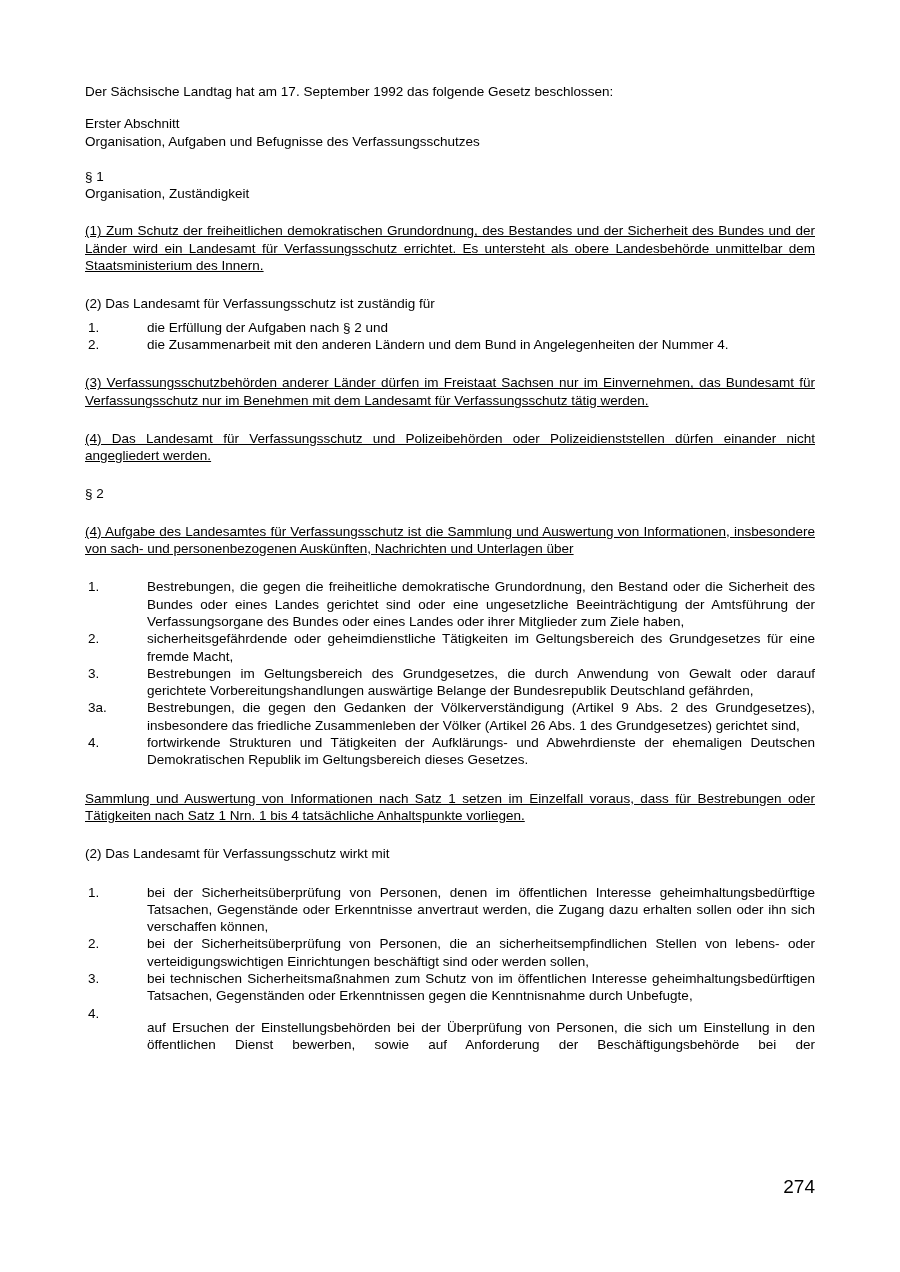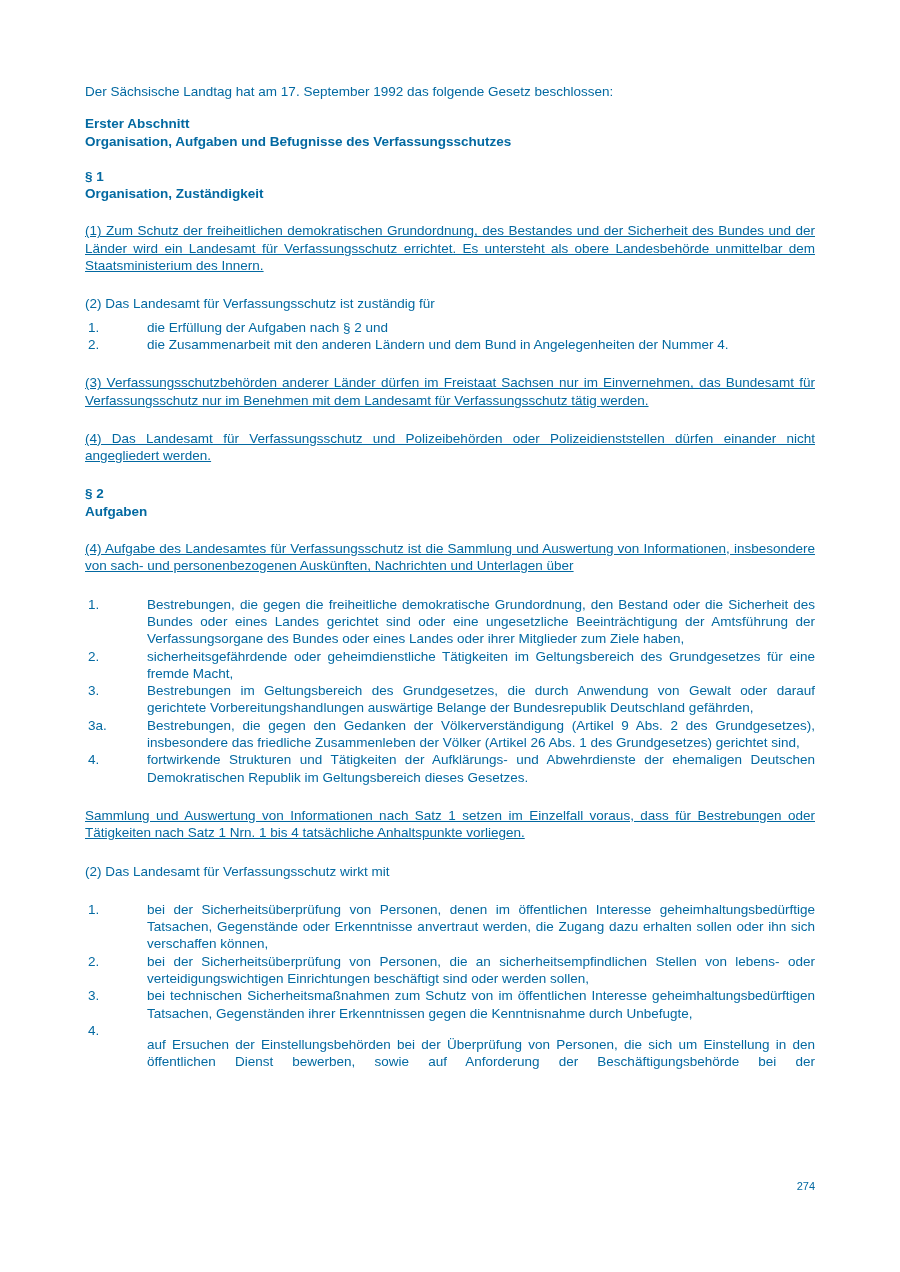--- a/index.html
+++ b/index.html
@@ -1,50 +1,50 @@
 <!DOCTYPE html>
 <html lang="de"><head>
 <meta charset="utf-8">
 <style>
   html, body { margin: 0; padding: 0; background: #ffffff; }
   .page {
     position: relative;
     width: 900px;
     height: 1272px;
     background: #ffffff;
-    color: #0369a1;
+    color: #000000;
     font-family: "Liberation Sans", "DejaVu Sans", sans-serif;
     font-size: 13.5px;
     line-height: 17.3px;
     overflow: hidden;
   }
   .content {
     position: absolute;
     left: 85px;
     top: 83px;
     width: 730px;
   }
   .content p { margin: 0 0 21px 0; }
   p.intro { margin-bottom: 15px; }
   p.just { text-align: justify; text-decoration: underline; }
   p.tight { margin-bottom: 6px; }
-  .hblock { font-weight: bold; margin: 0 0 20px 0; }
+  .hblock { font-weight: normal; margin: 0 0 20px 0; }
   .hblock.section { margin-bottom: 18px; }
   .hblock div { margin: 0; }
   .list { margin: 0 0 21px 0; }
   .list.last { margin-bottom: 0; }
   .li { display: flex; padding-left: 3px; }
   .li .num { flex: 0 0 59px; }
   .li .litext { flex: 1; text-align: justify; }
   .litext.force-just { text-align-last: justify; margin-top: 14px; }
   .pagenum {
     position: absolute;
     top: 1178px;
     right: 85px;
-    font-size: 11px;
+    font-size: 19px;
   }
 </style>
 </head>
 <body>
 
 <div class="page">
   <div class="content">
 
     <p class="intro">Der Sächsische Landtag hat am 17. September 1992 das folgende Gesetz beschlossen:</p>
 
@@ -71,21 +71,20 @@
         <span class="litext">die Zusammenarbeit mit den anderen Ländern und dem Bund in Angelegenheiten der Nummer 4.</span>
       </div>
     </div>
 
     <p class="just">(3) Verfassungsschutzbehörden anderer Länder dürfen im Freistaat Sachsen nur im Einvernehmen, das Bundesamt für Verfassungsschutz nur im Benehmen mit dem Landesamt für Verfassungsschutz tätig wer­den.</p>
 
     <p class="just">(4) Das Landesamt für Verfassungsschutz und Polizeibehörden oder Polizeidienststellen dürfen einander nicht angegliedert werden.</p>
 
     <div class="hblock">
       <div>§ 2</div>
-      <div>Aufgaben</div>
     </div>
 
     <p class="just">(4) Aufgabe des Landesamtes für Verfassungsschutz ist die Sammlung und Auswertung von Informationen, insbesondere von sach- und personenbezogenen Auskünften, Nachrichten und Unterlagen über</p>
 
     <div class="list">
       <div class="li">
         <span class="num">1.</span>
         <span class="litext">Bestrebungen, die gegen die freiheitliche demokratische Grundordnung, den Bestand oder die Si­cherheit des Bundes oder eines Landes gerichtet sind oder eine ungesetzliche Beeinträchtigung der Amtsführung der Verfassungsorgane des Bundes oder eines Landes oder ihrer Mitglieder zum Ziele haben,</span>
       </div>
       <div class="li">
@@ -114,21 +113,21 @@
       <div class="li">
         <span class="num">1.</span>
         <span class="litext">bei der Sicherheitsüberprüfung von Personen, denen im öffentlichen Interesse geheimhaltungsbe­dürftige Tatsachen, Gegenstände oder Erkenntnisse anvertraut werden, die Zugang dazu erhalten sollen oder ihn sich verschaffen können,</span>
       </div>
       <div class="li">
         <span class="num">2.</span>
         <span class="litext">bei der Sicherheitsüberprüfung von Personen, die an sicherheitsempfindlichen Stellen von lebens- oder verteidigungswichtigen Einrichtungen beschäftigt sind oder werden sollen,</span>
       </div>
       <div class="li">
         <span class="num">3.</span>
-        <span class="litext">bei technischen Sicherheitsmaßnahmen zum Schutz von im öffentlichen Interesse geheimhal­tungsbedürftigen Tatsachen, Gegenständen ihrer Erkenntnissen gegen die Kenntnisnahme durch Unbefugte,</span>
+        <span class="litext">bei technischen Sicherheitsmaßnahmen zum Schutz von im öffentlichen Interesse geheimhal­tungsbedürftigen Tatsachen, Gegenständen oder Erkenntnissen gegen die Kenntnisnahme durch Unbefugte,</span>
       </div>
       <div class="li">
         <span class="num">4.</span>
         <span class="litext force-just">auf Ersuchen der Einstellungsbehörden bei der Überprüfung von Personen, die sich um Einstellung in den öffentlichen Dienst bewerben, sowie auf Anforderung der Beschäftigungsbehörde bei der</span>
       </div>
     </div>
 
   </div>
 
   <div class="pagenum">274</div>

